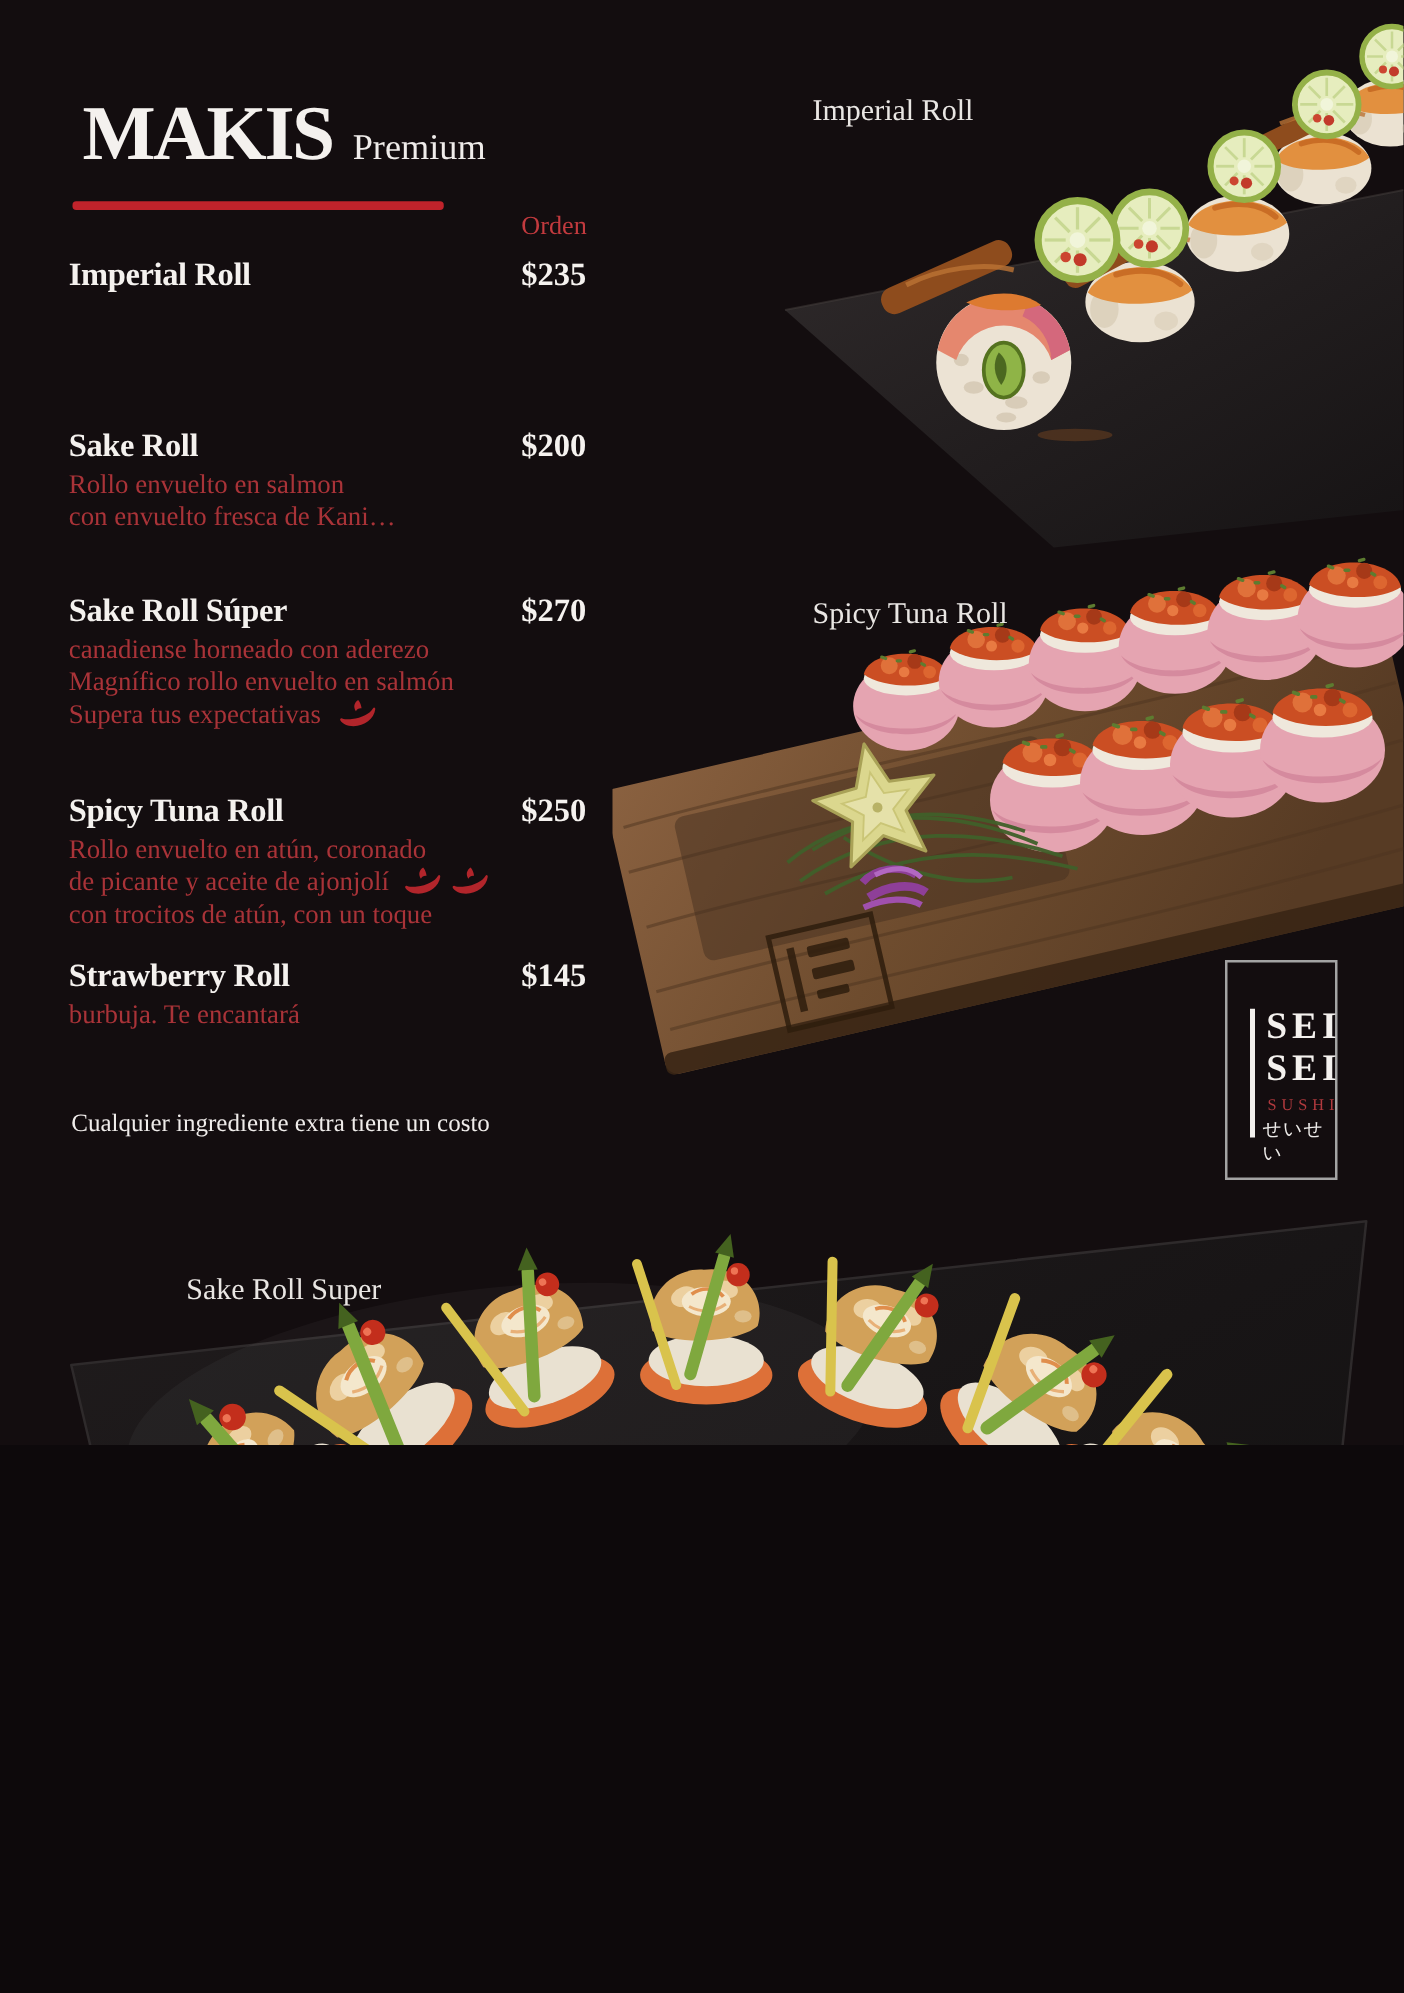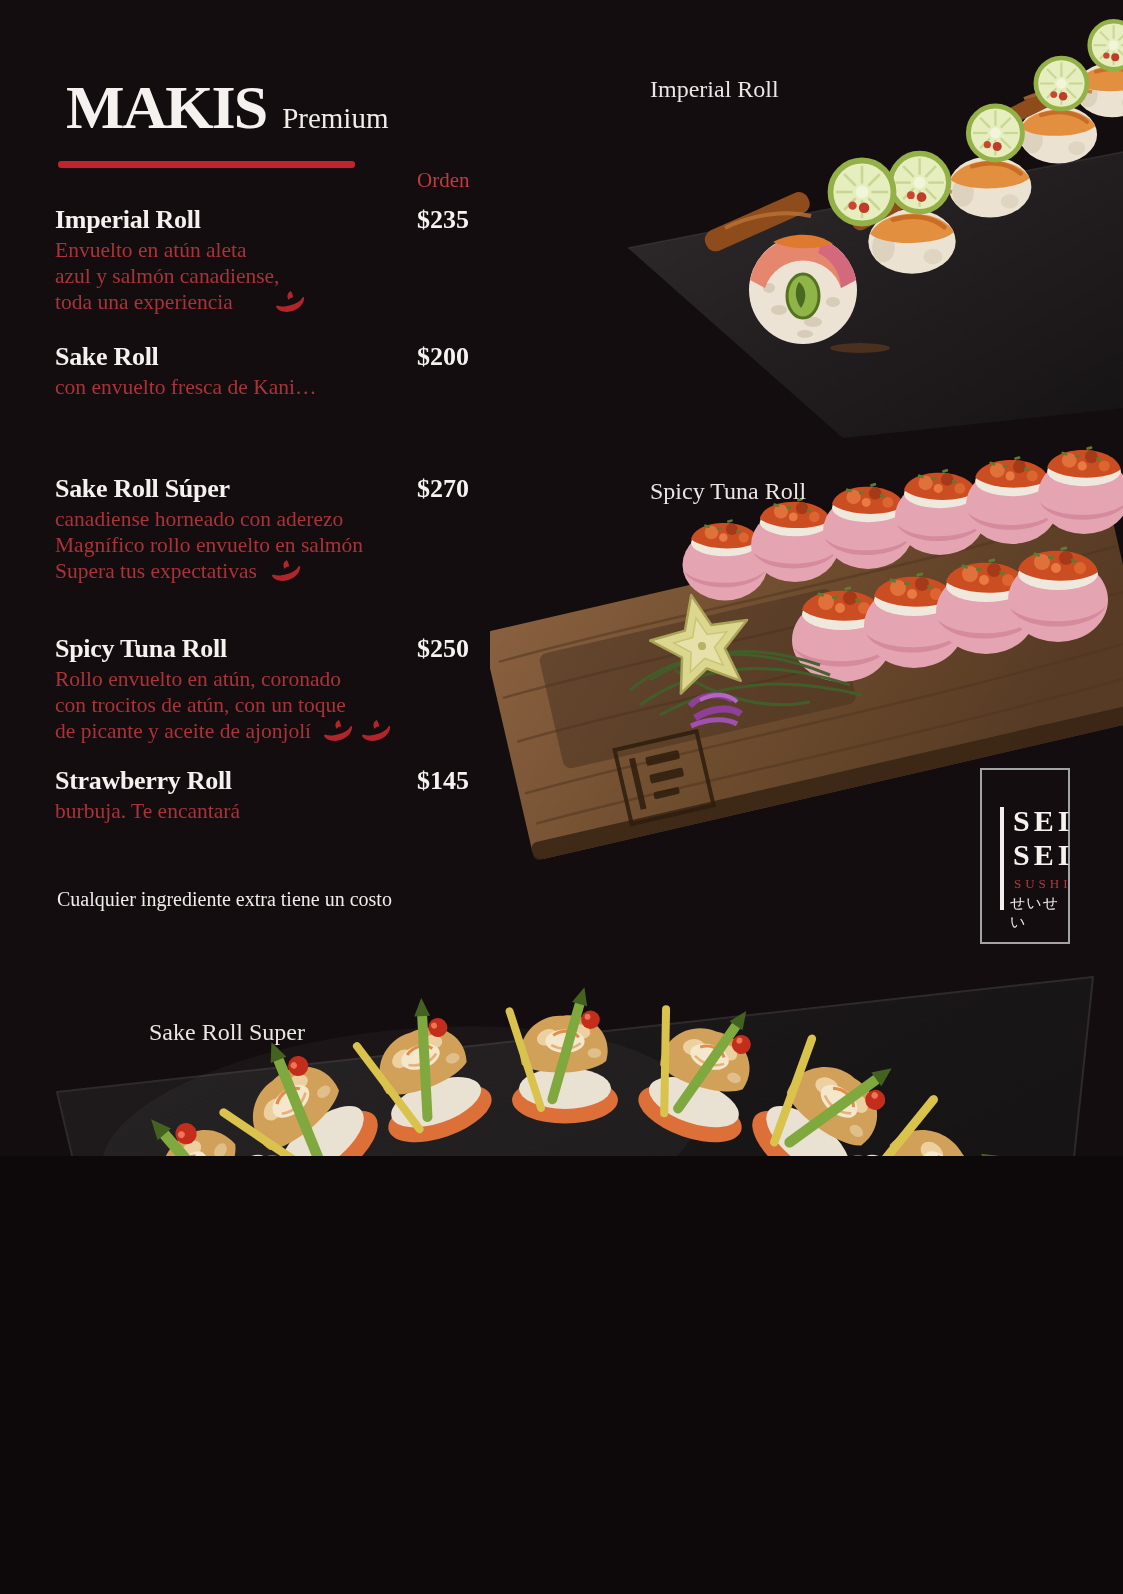--- a/index.html
+++ b/index.html
@@ -300,34 +300,27 @@
   <div id="title-row" class="abs">
     <span id="page-title">MAKIS</span>
     <span id="page-subtitle">Premium</span>
   </div>
   <div id="title-rule" class="abs"></div>
   <div id="orden-label" class="abs">Orden</div>
 
   <div class="item" style="top:205px">
     <div class="item-name">Imperial Roll</div>
     <div class="item-price">$235</div>
-    <div class="item-desc">
-      <span class="desc-line">Envuelto en atún aleta</span>
-      <span class="desc-line">azul y salmón canadiense,</span>
-      <span class="desc-line"><span>toda una experiencia</span><svg class="chili" style="margin-left:42px" viewBox="0 0 34 26">
-            <path d="M31 8.8 C30 16.5 22 23 12.5 23 C7 23 2.8 20.8 1.3 18 C0.8 17 1.8 16 2.9 16.4 C5 17.1 8 17.4 11.2 17 C19.6 16 26.4 12.6 29.2 7.8 C29.9 6.6 31.2 7.3 31 8.8 Z"></path>
-            <path d="M16.5 0.8 C13 3.2 12.2 6.6 14.6 10.4 C15.4 8.6 17.2 7.5 19.4 7.8 C19 5 18.2 2.6 16.5 0.8 Z"></path>
-          </svg></span>
-    </div>
   </div>
 
   <div class="item" style="top:342px">
     <div class="item-name">Sake Roll</div>
     <div class="item-price">$200</div>
     <div class="item-desc">
+      <span class="desc-line">Rollo envuelto en salmon</span>
       <span class="desc-line">con envuelto fresca de Kani…</span>
     </div>
   </div>
 
   <div class="item" style="top:474px">
     <div class="item-name">Sake Roll Súper</div>
     <div class="item-price">$270</div>
     <div class="item-desc">
       <span class="desc-line">canadiense horneado con aderezo</span>
       <span class="desc-line">Magnífico rollo envuelto en salmón</span>
@@ -336,28 +329,28 @@
             <path d="M16.5 0.8 C13 3.2 12.2 6.6 14.6 10.4 C15.4 8.6 17.2 7.5 19.4 7.8 C19 5 18.2 2.6 16.5 0.8 Z"></path>
           </svg></span>
     </div>
   </div>
 
   <div class="item" style="top:634px">
     <div class="item-name">Spicy Tuna Roll</div>
     <div class="item-price">$250</div>
     <div class="item-desc">
       <span class="desc-line">Rollo envuelto en atún, coronado</span>
-      <span class="desc-line">con trocitos de atún, con un toque</span>
       <span class="desc-line"><span>de picante y aceite de ajonjolí</span><svg class="chili" style="margin-left:12px" viewBox="0 0 34 26">
             <path d="M31 8.8 C30 16.5 22 23 12.5 23 C7 23 2.8 20.8 1.3 18 C0.8 17 1.8 16 2.9 16.4 C5 17.1 8 17.4 11.2 17 C19.6 16 26.4 12.6 29.2 7.8 C29.9 6.6 31.2 7.3 31 8.8 Z"></path>
             <path d="M16.5 0.8 C13 3.2 12.2 6.6 14.6 10.4 C15.4 8.6 17.2 7.5 19.4 7.8 C19 5 18.2 2.6 16.5 0.8 Z"></path>
           </svg><svg class="chili" style="margin-left:6px" viewBox="0 0 34 26">
             <path d="M31 8.8 C30 16.5 22 23 12.5 23 C7 23 2.8 20.8 1.3 18 C0.8 17 1.8 16 2.9 16.4 C5 17.1 8 17.4 11.2 17 C19.6 16 26.4 12.6 29.2 7.8 C29.9 6.6 31.2 7.3 31 8.8 Z"></path>
             <path d="M16.5 0.8 C13 3.2 12.2 6.6 14.6 10.4 C15.4 8.6 17.2 7.5 19.4 7.8 C19 5 18.2 2.6 16.5 0.8 Z"></path>
           </svg></span>
+      <span class="desc-line">con trocitos de atún, con un toque</span>
     </div>
   </div>
 
   <div class="item" style="top:766px">
     <div class="item-name">Strawberry Roll</div>
     <div class="item-price">$145</div>
     <div class="item-desc">
       <span class="desc-line">burbuja. Te encantará</span>
     </div>
   </div>

